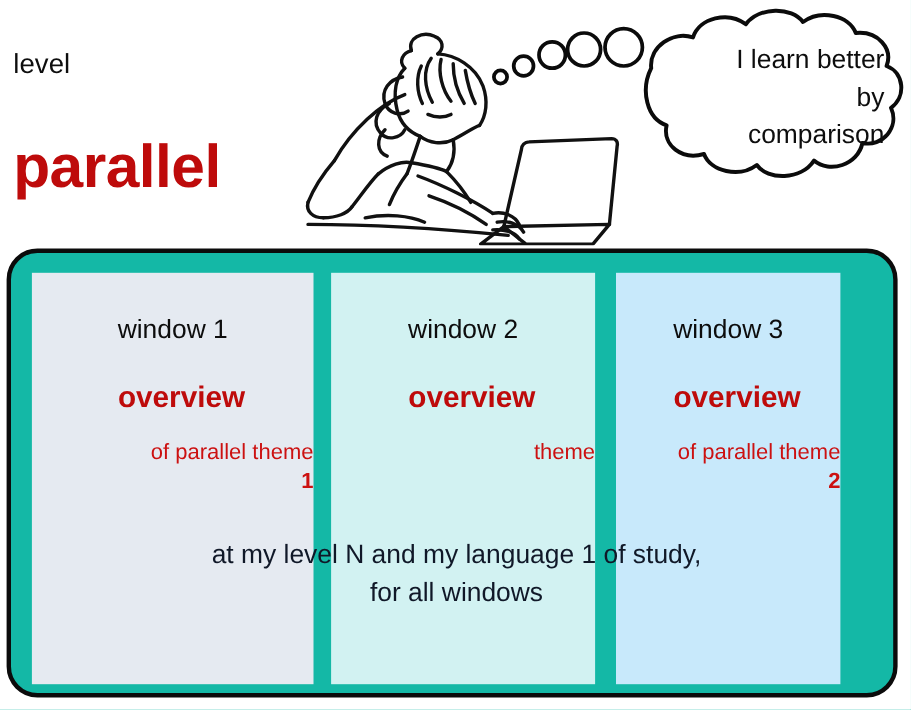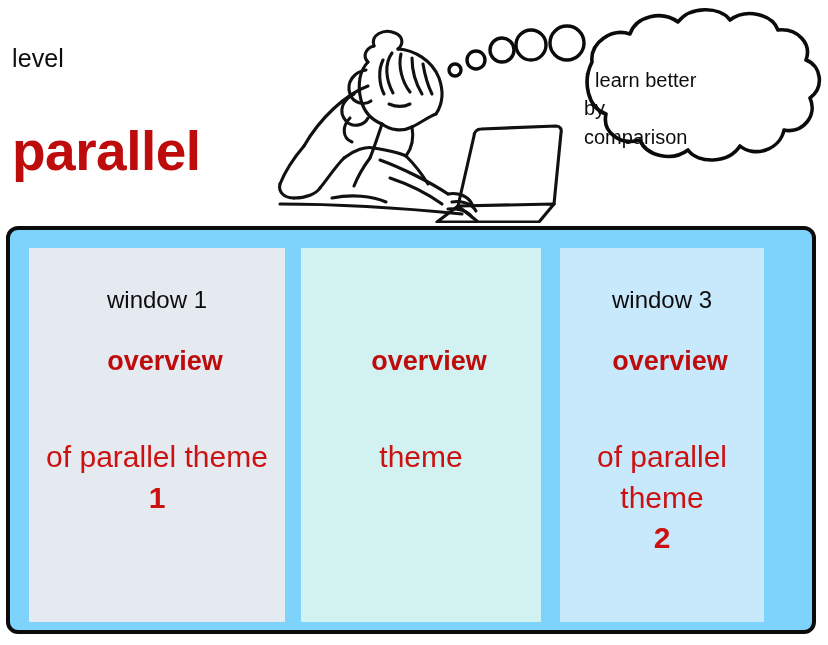--- a/index.html
+++ b/index.html
@@ -60,39 +60,38 @@
     top: 4px;
     width: 388px;
     height: 170px;
   }
 
   .bubble-text {
     position: absolute;
     left: 584px;
     top: 38px;
     width: 220px;
-    text-align: left;
-    font-size: 20px;
+    text-align: right;
+    font-size: 24px;
     color: #0d0d0d;
     line-height: 1.42;
-    margin-top: 28px;
   }
   .bubble-text div { white-space: nowrap; }
 
   
   #windows-frame {
     position: absolute;
     left: 6px;
     top: 226px;
     width: 810px;
     height: 408px;
     border: 4px solid #0b0b0b;
-    border-radius: 12px;
+    border-radius: 28px;
     box-sizing: border-box;
-    background: #7dd3fc;
+    background: #14b8a6;
   }
 
   #panels-row {
     position: absolute;
     left: 0; top: 0;
     width: 810px;
     height: 400px;
   }
 
   .window-panel {
@@ -124,25 +123,24 @@
     font-weight: bold;
     color: #BE0B0B;
     line-height: 1;
     margin-left: 16px;
   }
 
   .theme-text {
     position: absolute;
     top: 150px;
     left: 0; right: 0;
-    text-align: center;
-    font-size: 30px;
+    text-align: right;
+    font-size: 20px;
     color: #CC1111;
     line-height: 1.35;
-    margin-top: 39px;
   }
   .theme-text .theme-number {
     font-weight: bold;
     display: block;
   }
   .theme-text .theme-line { display: block; }
 
   
   #caption-overlay {
     position: absolute;
@@ -255,30 +253,35 @@
     <div class="window-panel" id="window-panel-1" style="background: rgb(229, 234, 241);">
       <div class="window-heading">window 1</div>
       <div class="overview-label">overview</div>
       <div class="theme-text">
         <span class="theme-line">of parallel theme</span>
         <span class="theme-number">1</span>
       </div>
     </div>
 
     <div class="window-panel" id="window-panel-2" style="background: rgb(210, 242, 242);">
+      <div class="window-heading">window 2</div>
       <div class="overview-label">overview</div>
       <div class="theme-text">
         <span class="theme-line">theme</span>
       </div>
     </div>
 
     <div class="window-panel" id="window-panel-3" style="background: rgb(200, 233, 251);">
       <div class="window-heading">window 3</div>
       <div class="overview-label">overview</div>
       <div class="theme-text">
         <span class="theme-line">of parallel theme</span>
         <span class="theme-number">2</span>
       </div>
     </div>
 
   </div>
 
+  <div id="caption-overlay">
+    <div>at my level N and my language 1 of study,</div>
+    <div>for all windows</div>
+  </div>
 </div>
 
 </body></html>

